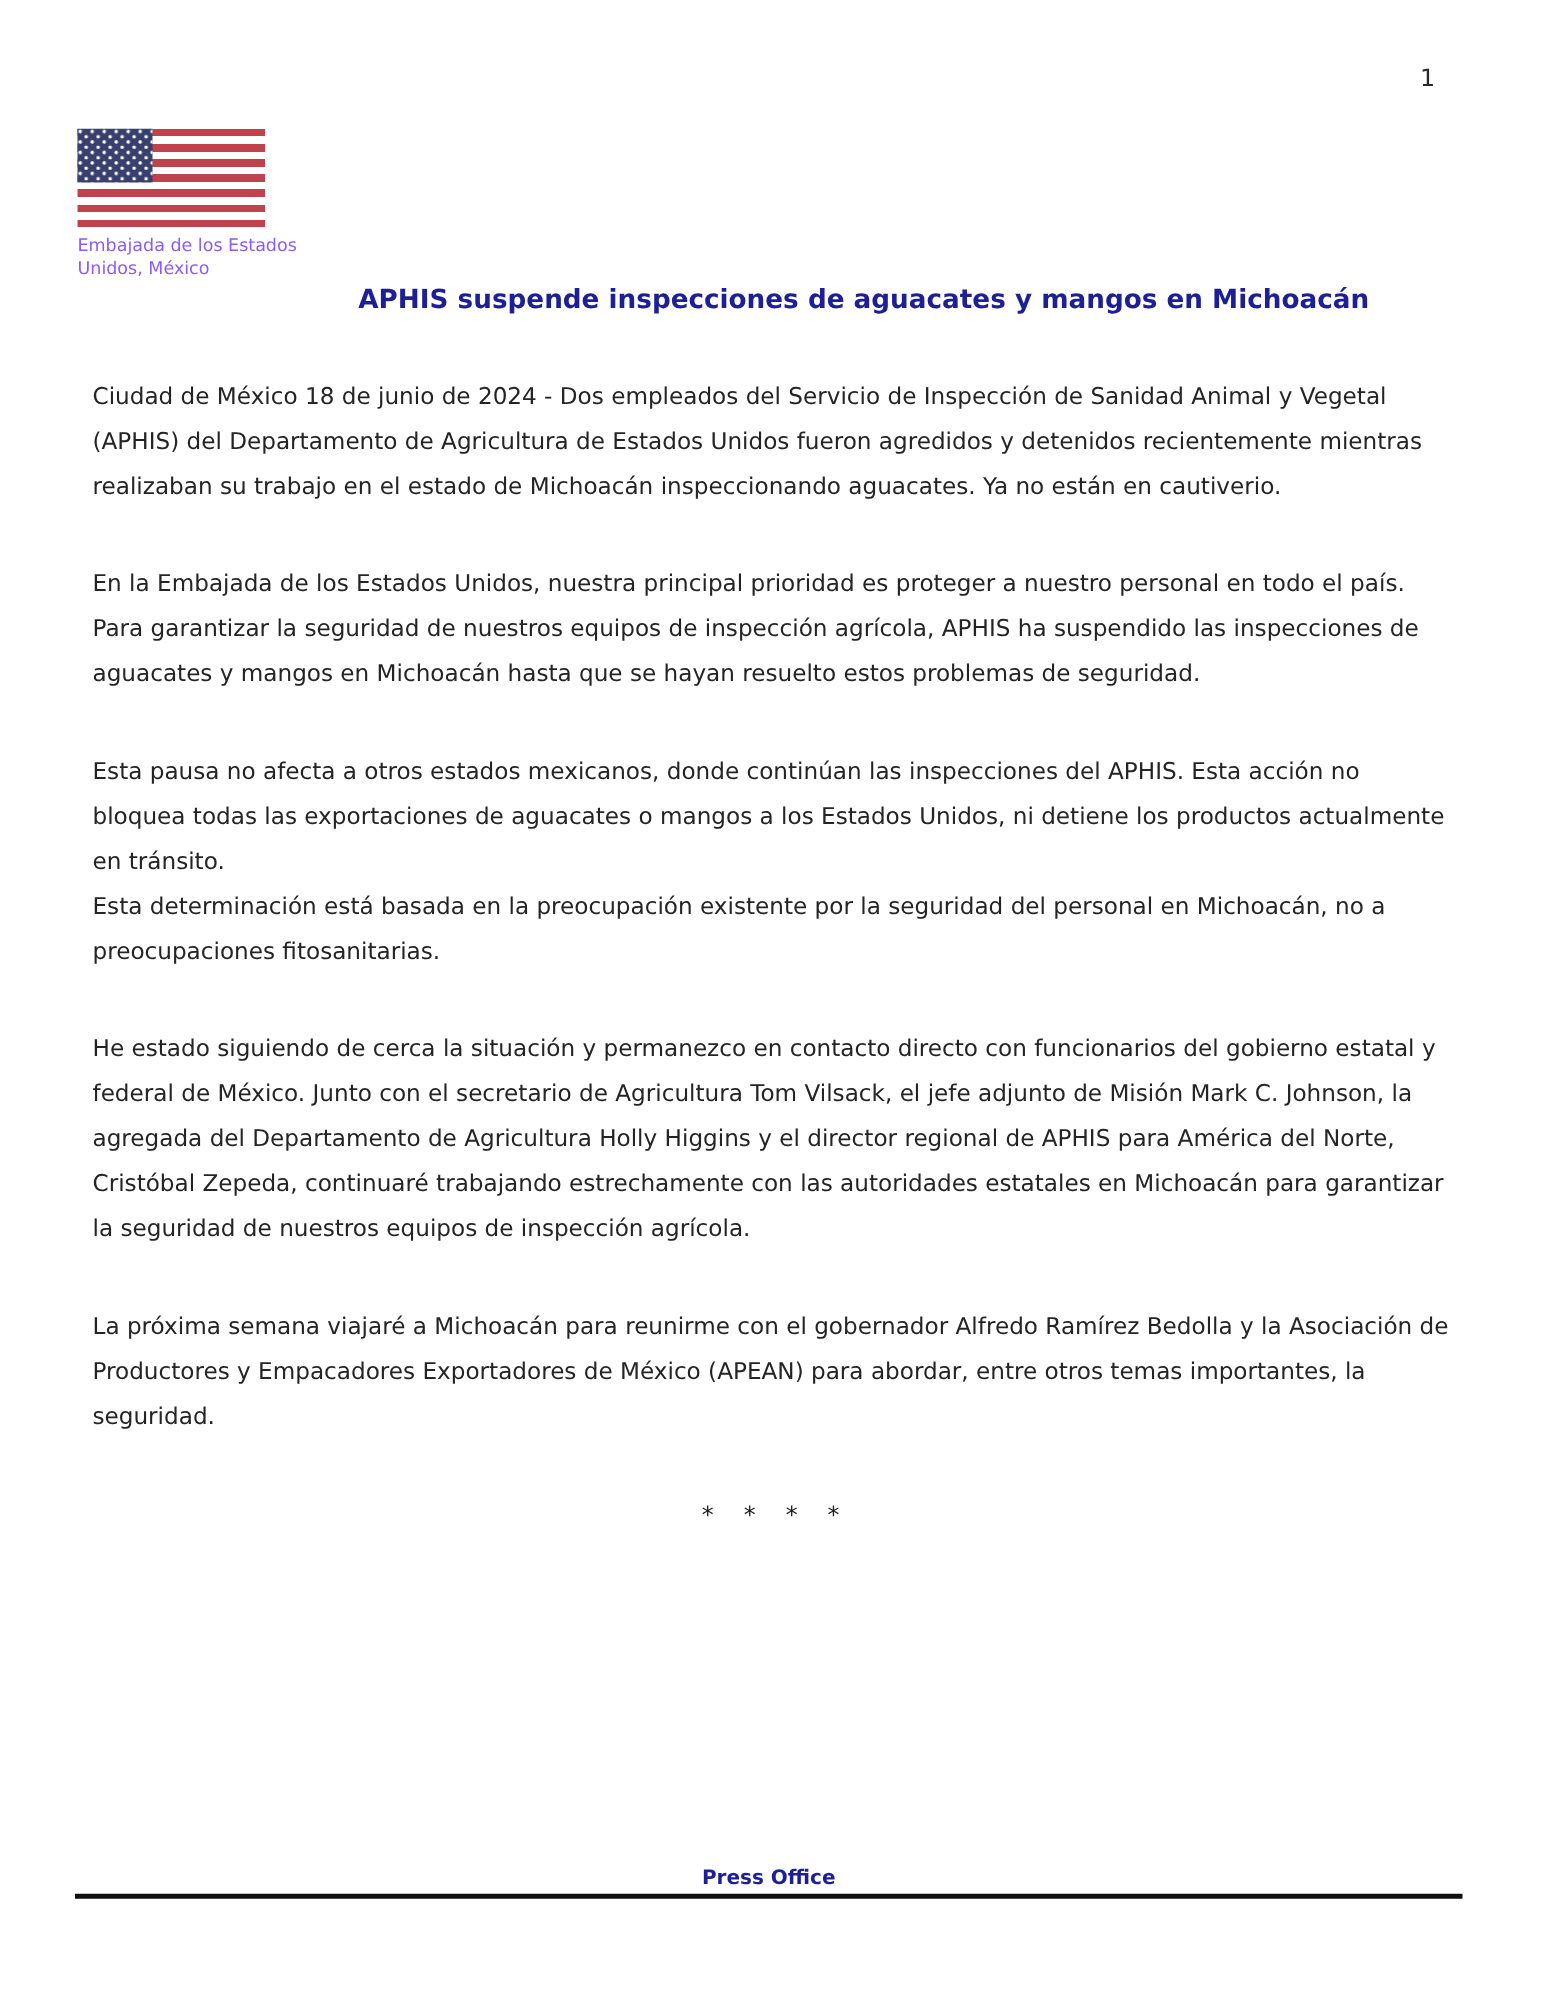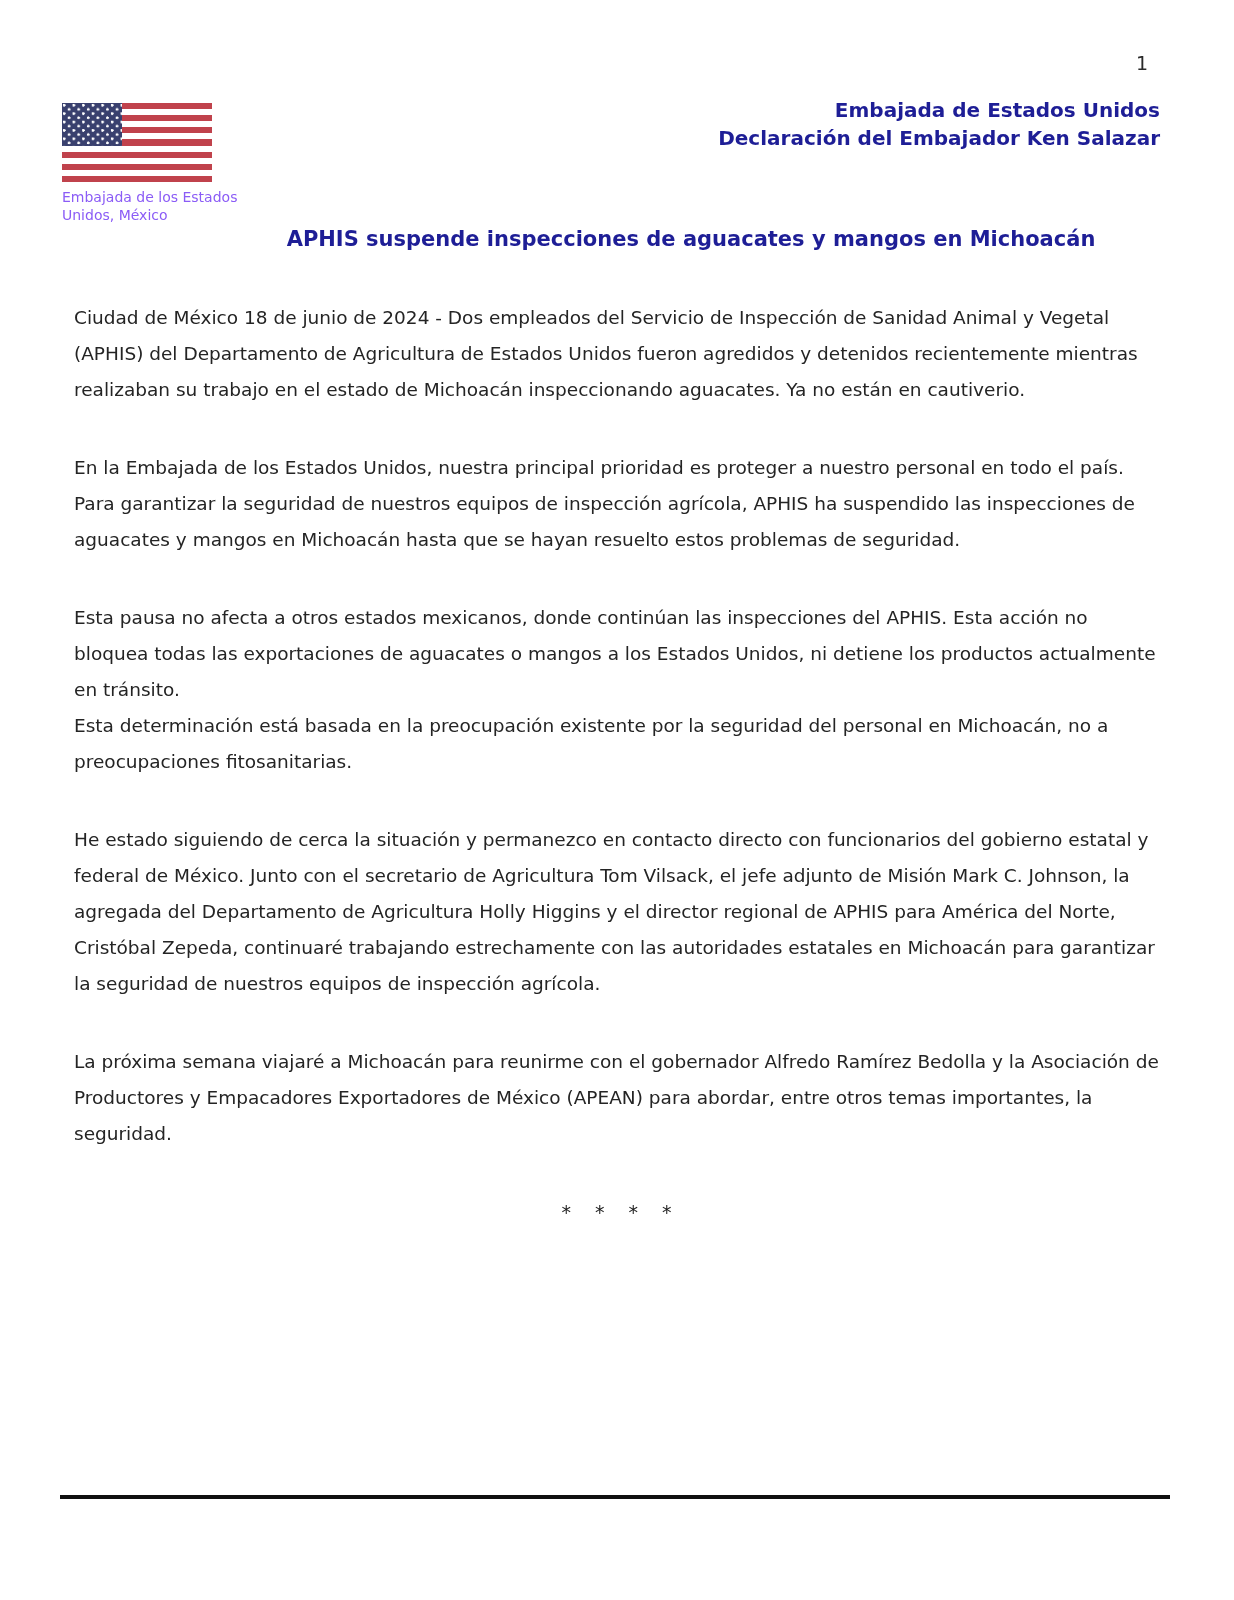--- a/index.html
+++ b/index.html
@@ -86,24 +86,20 @@
   .footer .label-bold { font-weight:bold; color:#1e1e96; }
   .footer .plain { color:#2e2e2e; }
 </style>
 </head>
 <body>
 
 <div class="page">
 
   <div class="page-number">1</div>
 
-  <div class="header-right">
-    <div>Embajada de Estados Unidos</div>
-    <div>Declaración del Embajador Ken Salazar</div>
-  </div>
 
   <div class="logo">
     <div class="flag">
       <div class="canton"></div>
     </div>
     <div class="logo-caption">
       <div>Embajada de los Estados</div>
       <div>Unidos, México</div>
     </div>
   </div>
@@ -116,16 +112,17 @@
     <p>Ciudad de México 18 de junio de 2024 - Dos empleados del Servicio de Inspección de Sanidad Animal y Vegetal (APHIS) del Departamento de Agricultura de Estados Unidos fueron agredidos y detenidos recientemente mientras realizaban su trabajo en el estado de Michoacán inspeccionando aguacates. Ya no están en cautiverio.</p>
     <p>En la Embajada de los Estados Unidos, nuestra principal prioridad es proteger a nuestro personal en todo el país. Para garantizar la seguridad de nuestros equipos de inspección agrícola, APHIS ha suspendido las inspecciones de aguacates y mangos en Michoacán hasta que se hayan resuelto estos problemas de seguridad.</p>
     <p class="no-gap">Esta pausa no afecta a otros estados mexicanos, donde continúan las inspecciones del APHIS. Esta acción no bloquea todas las exportaciones de aguacates o mangos a los Estados Unidos, ni detiene los productos actualmente en tránsito.</p>
     <p>Esta determinación está basada en la preocupación existente por la seguridad del personal en Michoacán, no a preocupaciones fitosanitarias.</p>
     <p>He estado siguiendo de cerca la situación y permanezco en contacto directo con funcionarios del gobierno estatal y federal de México. Junto con el secretario de Agricultura Tom Vilsack, el jefe adjunto de Misión Mark C. Johnson, la agregada del Departamento de Agricultura Holly Higgins y el director regional de APHIS para América del Norte, Cristóbal Zepeda, continuaré trabajando estrechamente con las autoridades estatales en Michoacán para garantizar la seguridad de nuestros equipos de inspección agrícola.</p>
     <p>La próxima semana viajaré a Michoacán para reunirme con el gobernador Alfredo Ramírez Bedolla y la Asociación de Productores y Empacadores Exportadores de México (APEAN) para abordar, entre otros temas importantes, la seguridad.</p>
     <div class="stars">* * * *</div>
   </div>
 
   <div class="footer">
+    <div class="press-office">Press Office</div>
     <div class="footer-rule"></div>
   </div>
 
 </div>
 
 </body></html>

